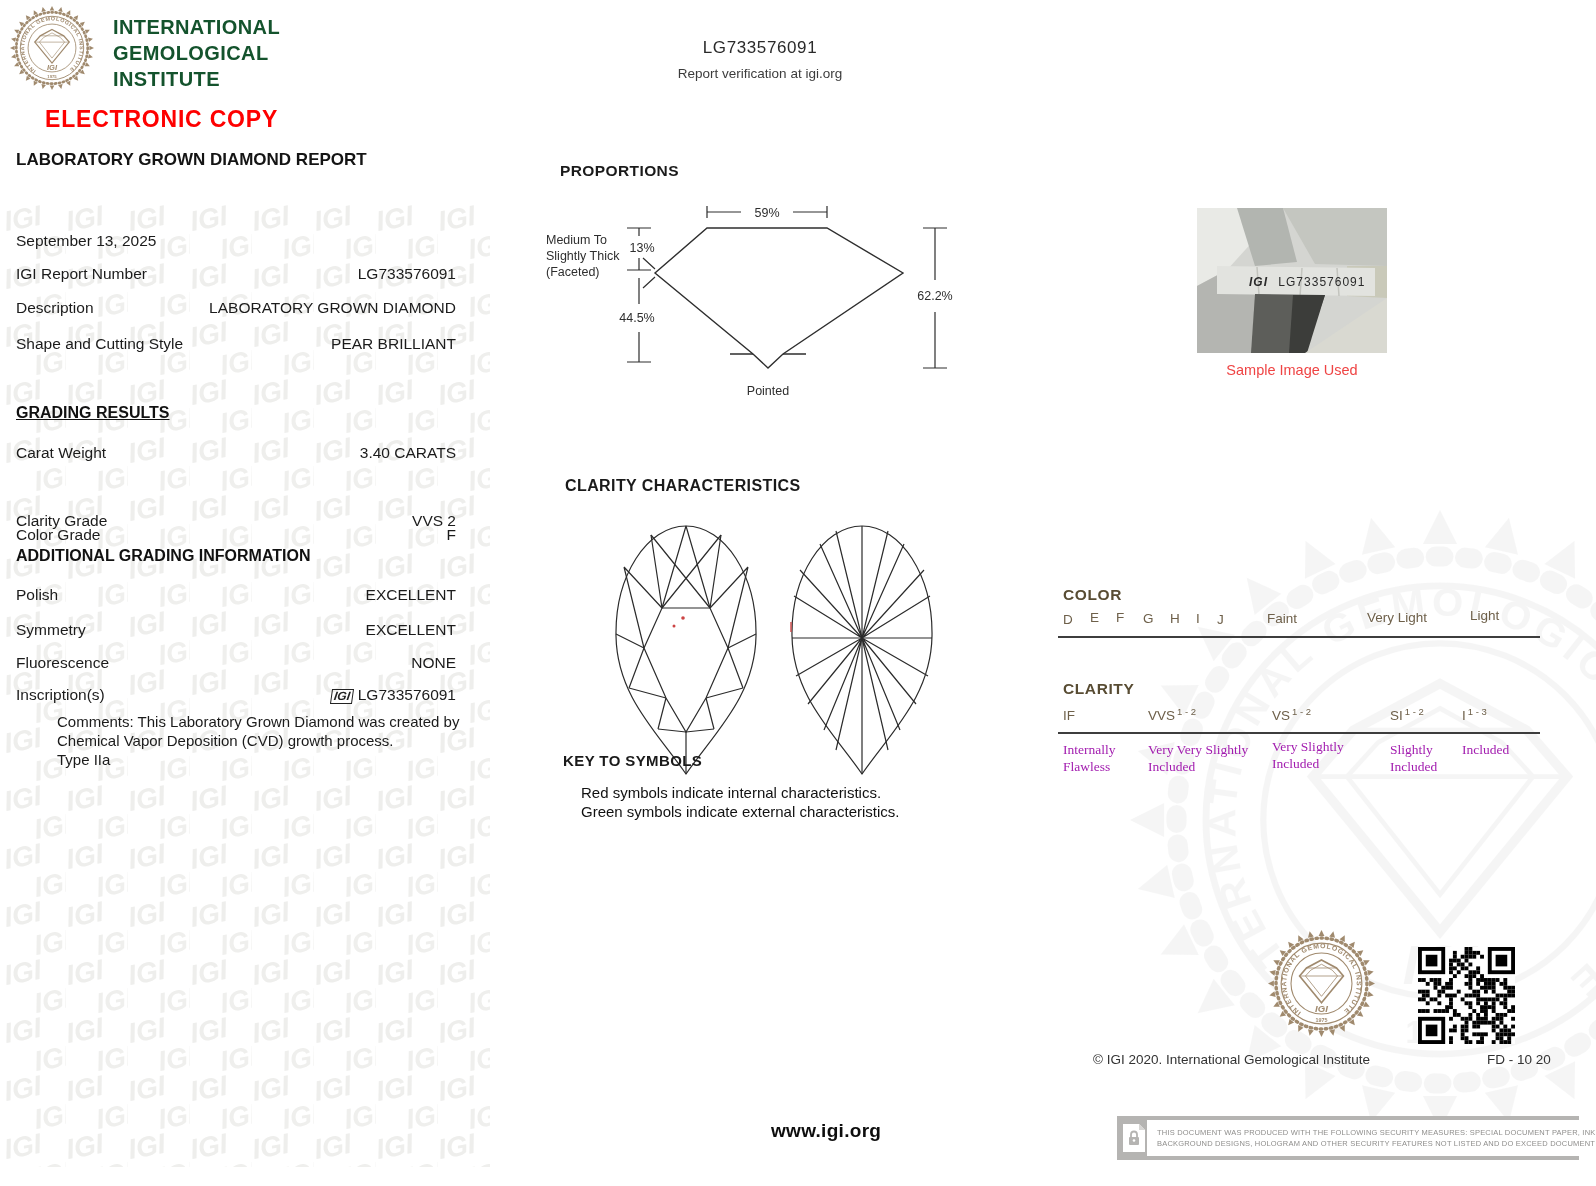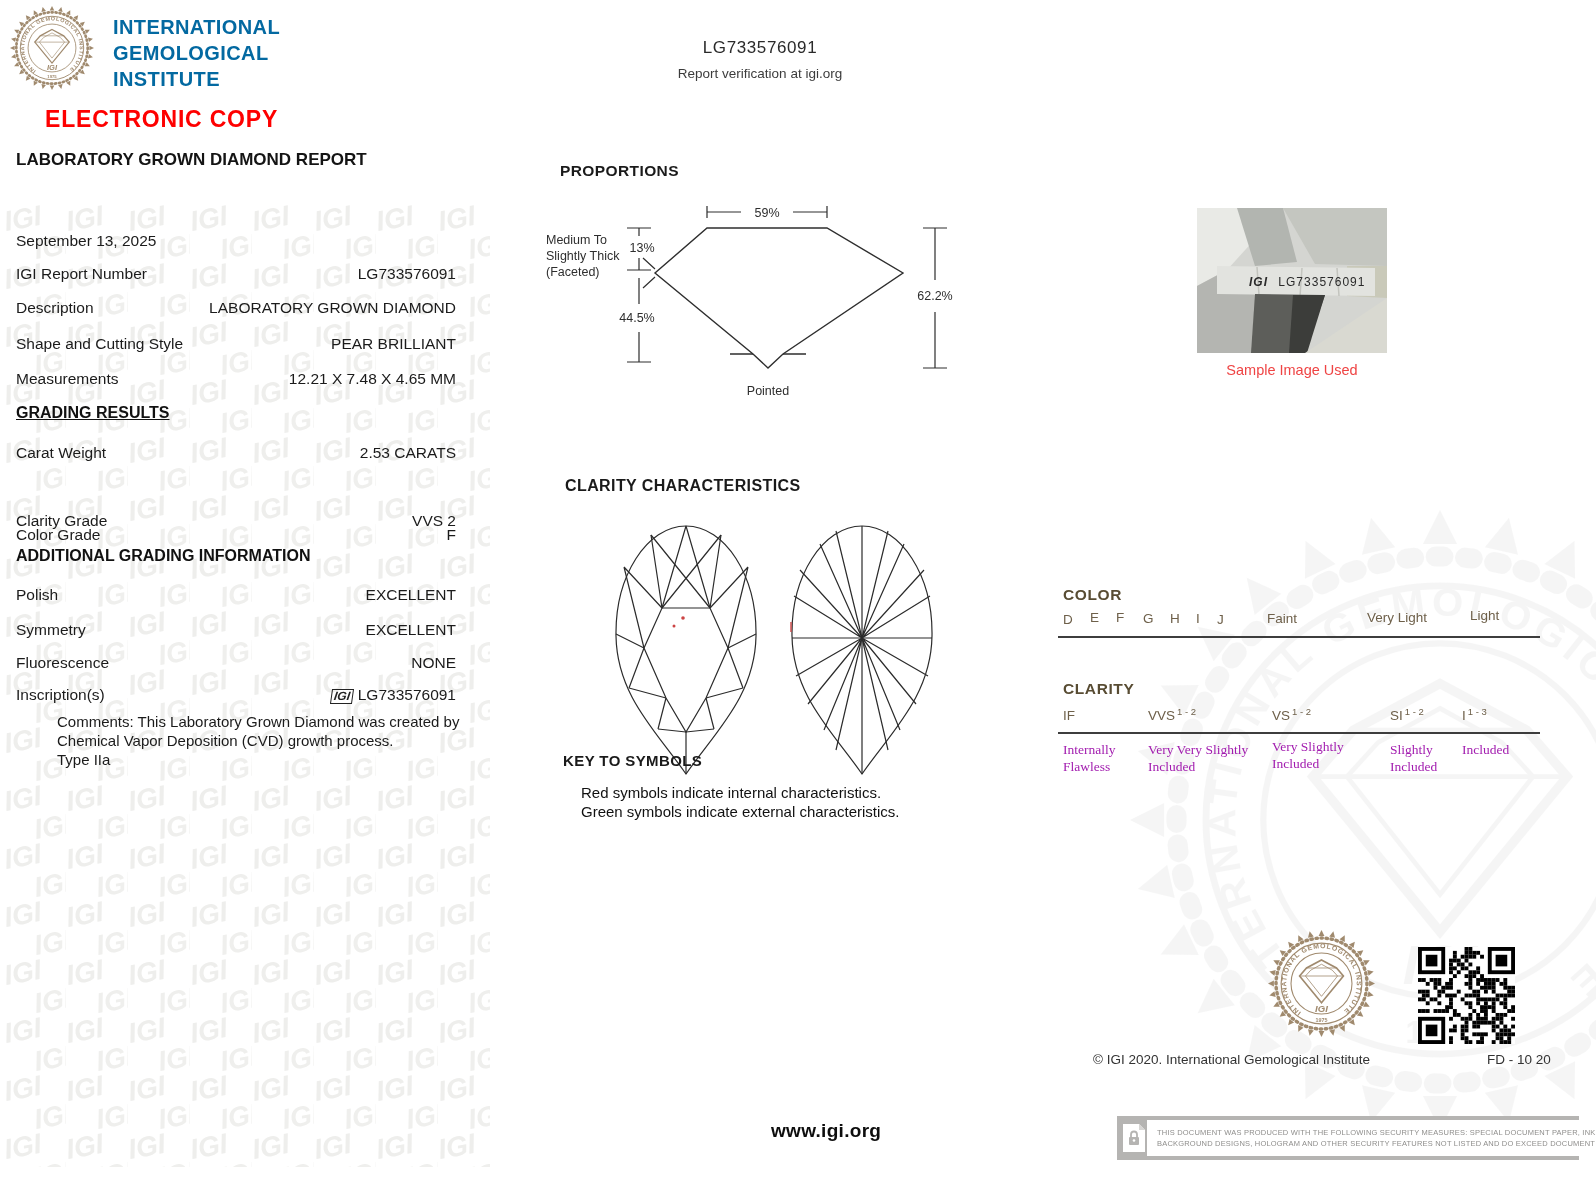--- a/index.html
+++ b/index.html
@@ -1,19 +1,19 @@
 <!DOCTYPE html>
 <html><head>
 <meta charset="utf-8">
 <style>
   * { margin:0; padding:0; box-sizing:border-box; }
   body { background:#888; font-family:"Liberation Sans", sans-serif; }
   .page { position:relative; width:1596px; height:1186px; background:#ffffff; overflow:hidden; margin:0 auto; }
   .abs { position:absolute; }
-  .orgname { font-size:20px; font-weight:700; color:#0369a1; line-height:26px; letter-spacing:.4px; }
+  .orgname { font-size:20px; font-weight:700; color:#14532d; line-height:26px; letter-spacing:.4px; }
   .ecopy { font-size:23px; font-weight:700; color:#fe0000; letter-spacing:.8px; }
   .rpt-title { font-size:17px; font-weight:700; color:#141414; }
   .topnum { font-size:17px; color:#2a2a2a; letter-spacing:.6px; text-align:center; width:400px; }
   .topver { font-size:13.5px; color:#3c3c3c; text-align:center; width:400px; }
   .row { position:absolute; left:16px; width:440px; font-size:15.5px; color:#1b1b1b; }
   .row .lab { float:left; }
   .row .val { float:right; text-align:right; }
   .sechead { position:absolute; left:16px; font-size:16px; font-weight:700; color:#111; }
   .comments { position:absolute; left:16px; width:444px; font-size:15px; line-height:19px; color:#1b1b1b;margin-left:41px; }
   .midhead { font-size:15.5px; font-weight:700; color:#1a1a1a; letter-spacing:.4px; }
@@ -127,29 +127,25 @@
     <span class="val">LG733576091</span>
   </div>
   <div class="row" style="top:299px;">
     <span class="lab">Description</span>
     <span class="val">LABORATORY GROWN DIAMOND</span>
   </div>
   <div class="row" style="top:335px;">
     <span class="lab">Shape and Cutting Style</span>
     <span class="val">PEAR BRILLIANT</span>
   </div>
-  <div class="row" style="top:370px;">
-    <span class="lab">Measurements</span>
-    <span class="val">12.21 X 7.48 X 4.65 MM</span>
-  </div>
 
   <div class="sechead" style="top:404px;text-decoration:underline;">GRADING RESULTS</div>
   <div class="row" style="top:444px;">
     <span class="lab">Carat Weight</span>
-    <span class="val">2.53 CARATS</span>
+    <span class="val">3.40 CARATS</span>
   </div>
   <div class="row" style="top:478px;margin-top:48px;">
     <span class="lab">Color Grade</span>
     <span class="val">F</span>
   </div>
   <div class="row" style="top:512px;">
     <span class="lab">Clarity Grade</span>
     <span class="val">VVS 2</span>
   </div>
 

